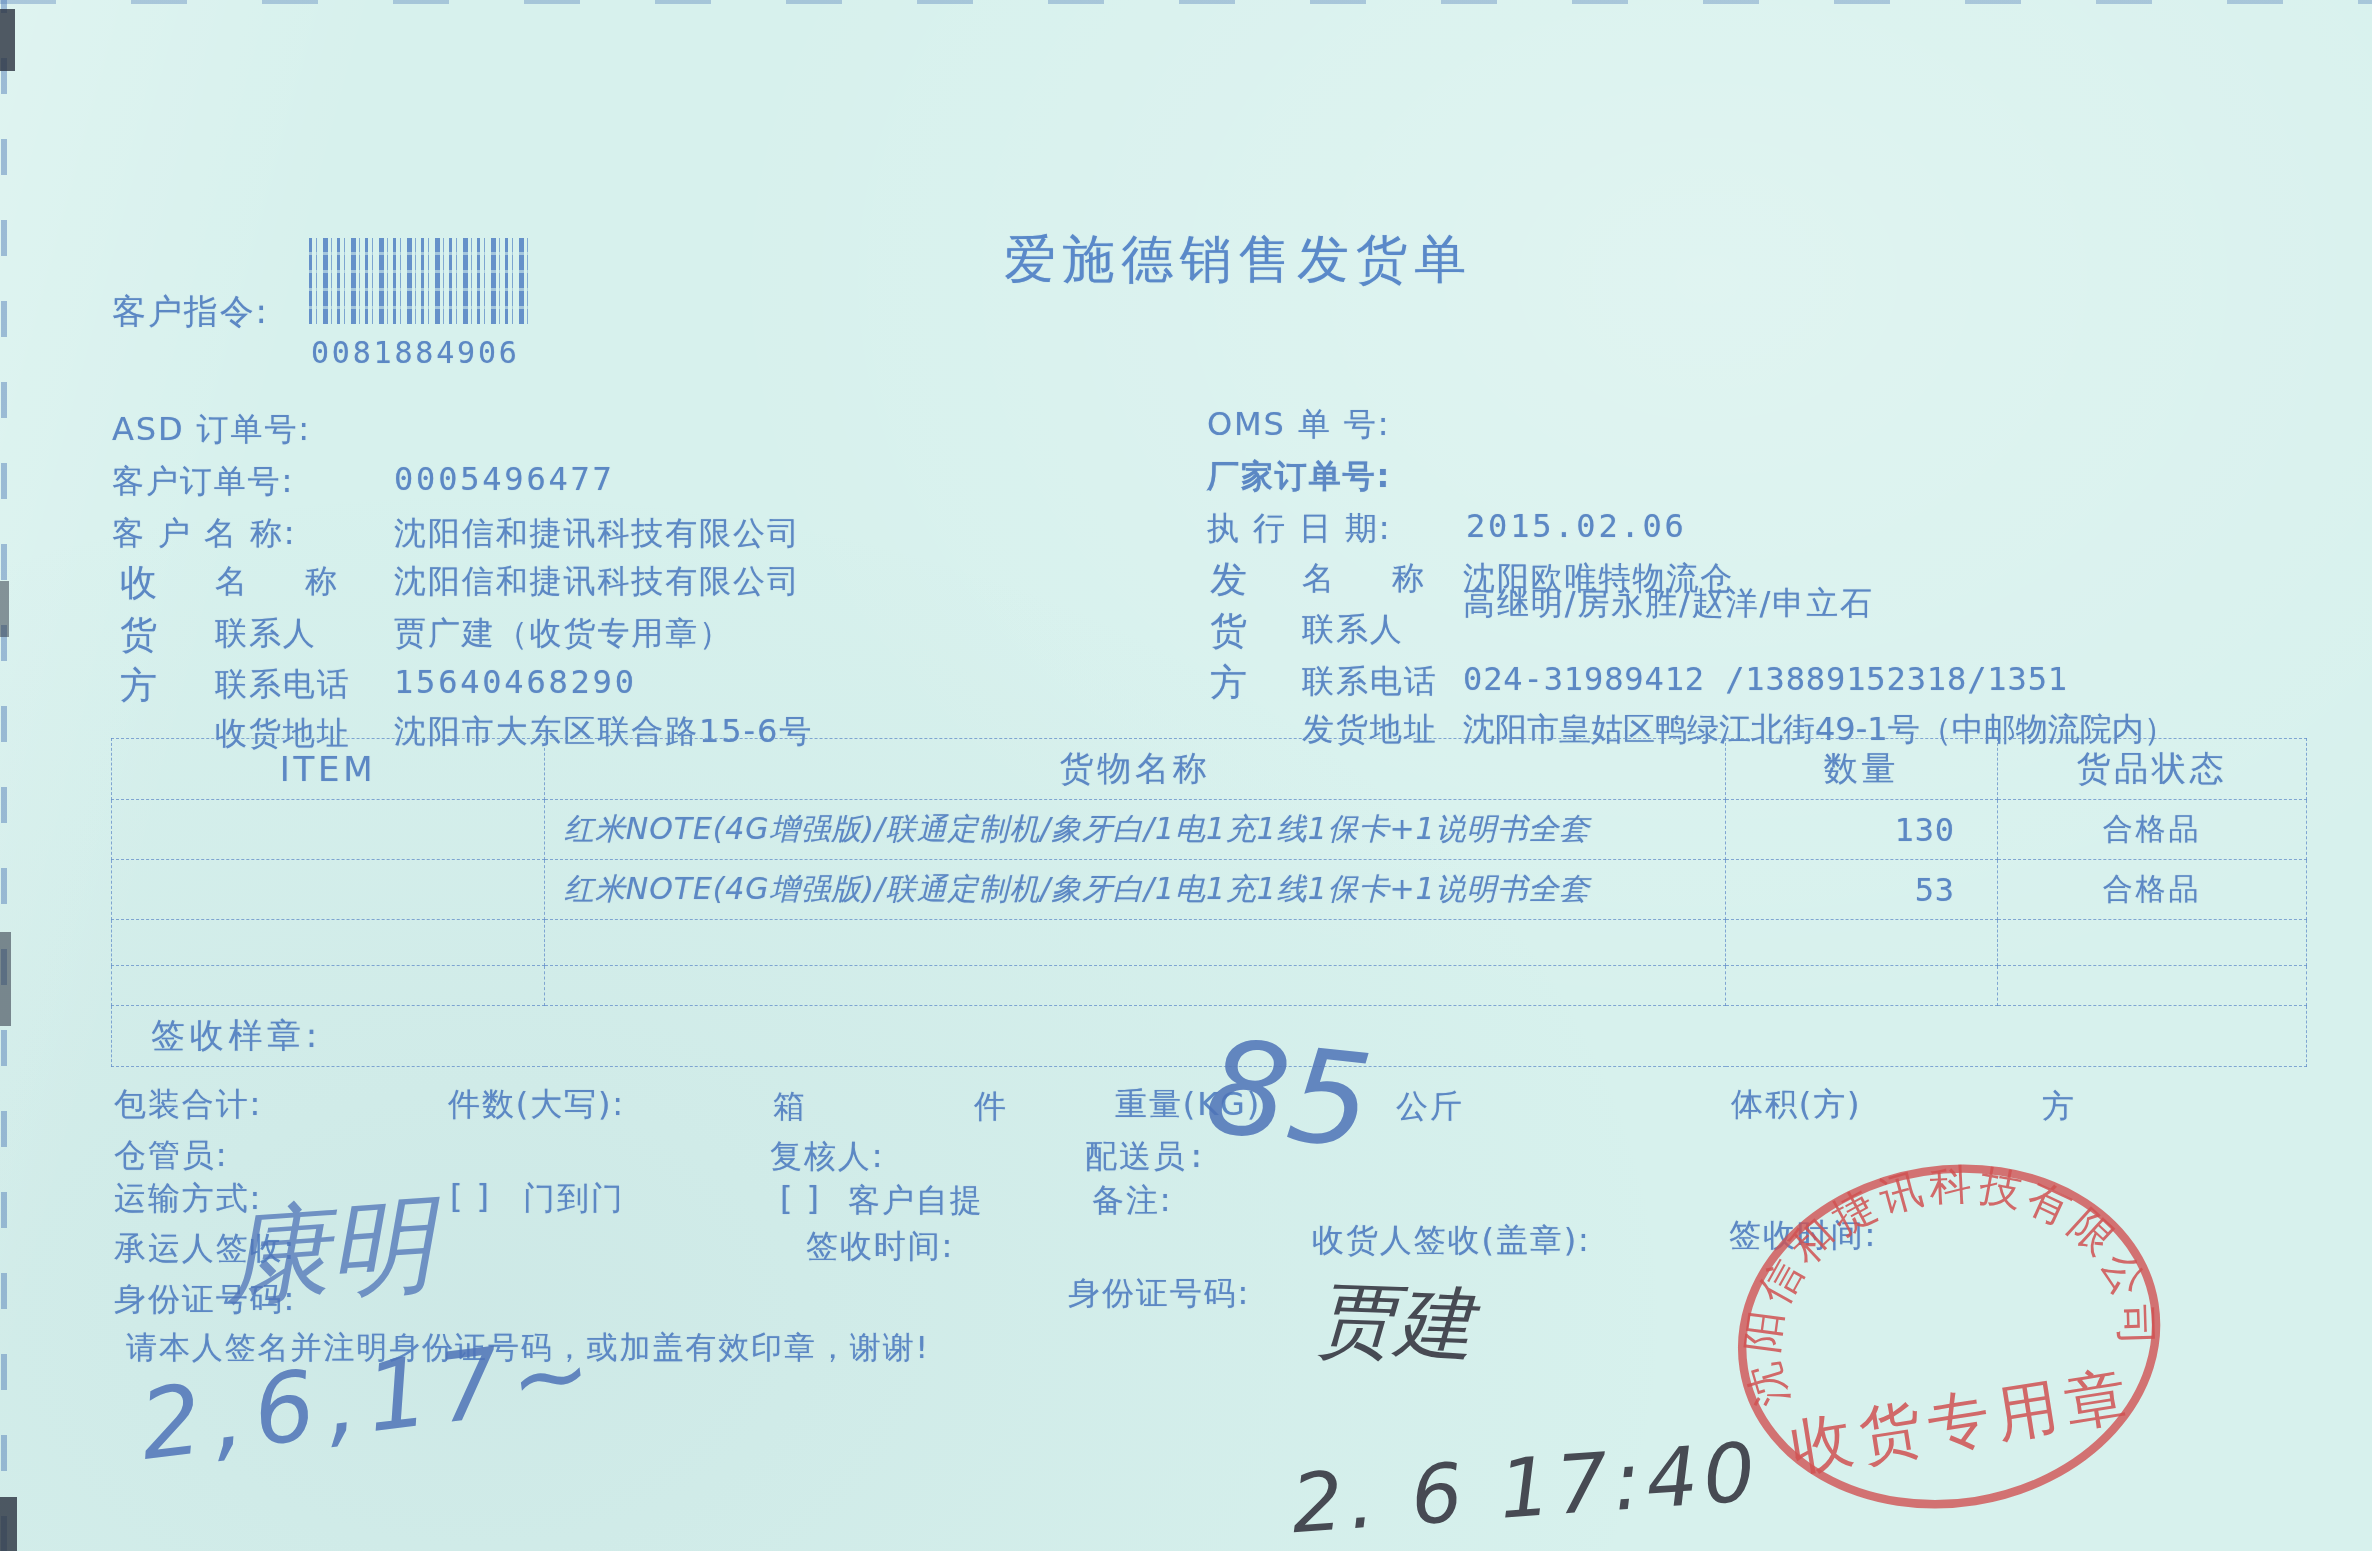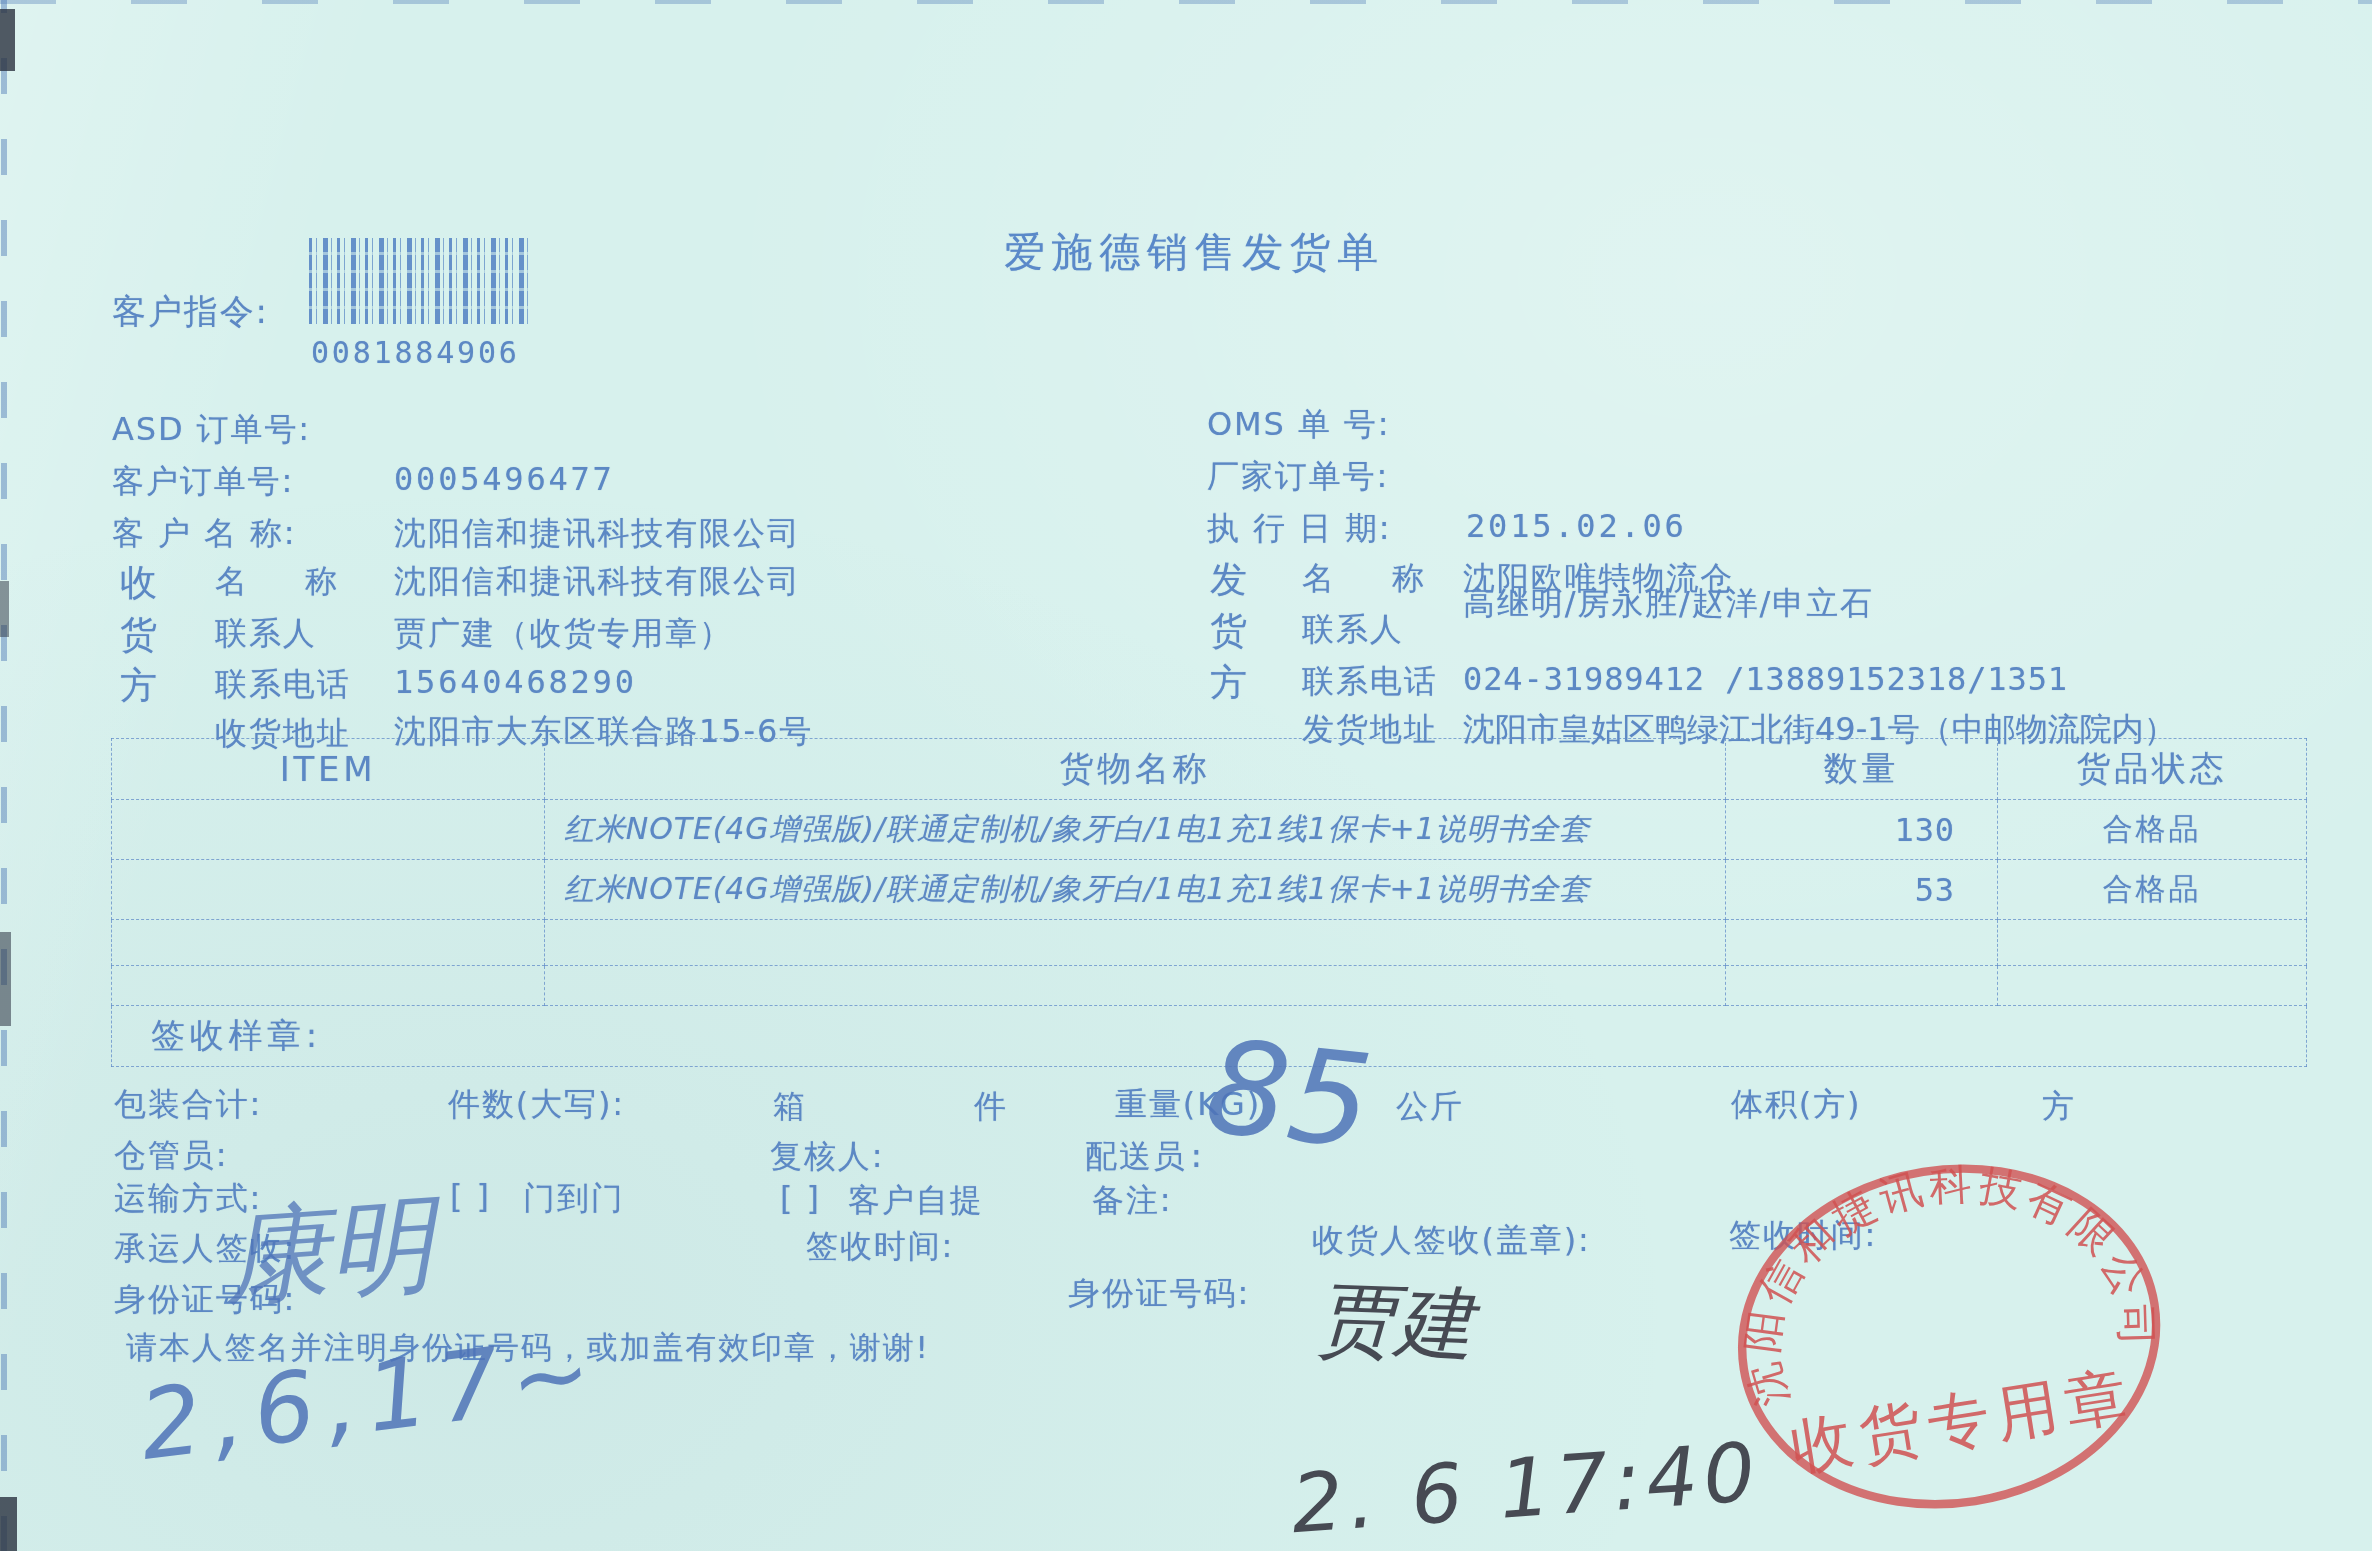--- a/index.html
+++ b/index.html
@@ -19,21 +19,21 @@
   .abs{position:absolute;}
   
   .dm{
     color:#5c88c4;
     text-shadow:0 0 0.9px rgba(92,136,196,.55);
     letter-spacing:1.9px;
     font-size:32px;
     white-space:nowrap;
   }
   .num{font-family:"DejaVu Sans Mono",monospace;letter-spacing:2.8px;}
-  .title{font-size:41px;letter-spacing:6.6px;color:#5a89c9;}
+  .title{font-size:52px;letter-spacing:6.6px;color:#5a89c9;}
   .side-char{font-size:37px;letter-spacing:0;}
   
   .barcode{
     width:221px;height:86px;opacity:.85;
     background-image:
       repeating-linear-gradient(0deg, rgba(215,241,237,0) 0 15px, rgba(215,241,237,.55) 15px 18px),
       repeating-linear-gradient(90deg,
         rgba(74,122,192,.95) 0 2.8px,  rgba(74,122,192,0) 2.8px 6.6px,
         rgba(74,122,192,.75) 6.6px 8.4px, rgba(74,122,192,0) 8.4px 14px,
         rgba(74,122,192,.95) 14px 19px, rgba(74,122,192,0) 19px 21.5px,
@@ -87,21 +87,21 @@
 
   <div class="abs dm" style="left:112px;top:289px;font-size:34px;">客户指令:</div>
   <div class="abs barcode" style="left:309px;top:238px;"></div>
   <div class="abs dm num" style="left:311px;top:335px;font-size:30px;">0081884906</div>
 
   <div class="abs dm" style="left:112px;top:408px;">ASD 订单号:</div>
   <div class="abs dm" style="left:1207px;top:403px;">OMS 单 号:</div>
 
   <div class="abs dm" style="left:112px;top:460px;">客户订单号:</div>
   <div class="abs dm num" style="left:394px;top:460px;">0005496477</div>
-  <div class="abs dm" style="left:1207px;top:455px;">厂家订单号:</div>
+  <div class="abs dm" style="left:1207px;top:455px;font-weight:bold;">厂家订单号:</div>
 
   <div class="abs dm" style="left:112px;top:512px;">客 户 名 称:</div>
   <div class="abs dm" style="left:394px;top:512px;">沈阳信和捷讯科技有限公司</div>
   <div class="abs dm" style="left:1207px;top:507px;">执 行 日 期:</div>
   <div class="abs dm num" style="left:1466px;top:507px;">2015.02.06</div>
 
   <div class="abs dm side-char" style="left:120px;top:558px;">收</div>
   <div class="abs dm side-char" style="left:120px;top:610px;">货</div>
   <div class="abs dm side-char" style="left:120px;top:661px;">方</div>
   <div class="abs dm" style="left:215px;top:560px;letter-spacing:13px;">名　称</div>

